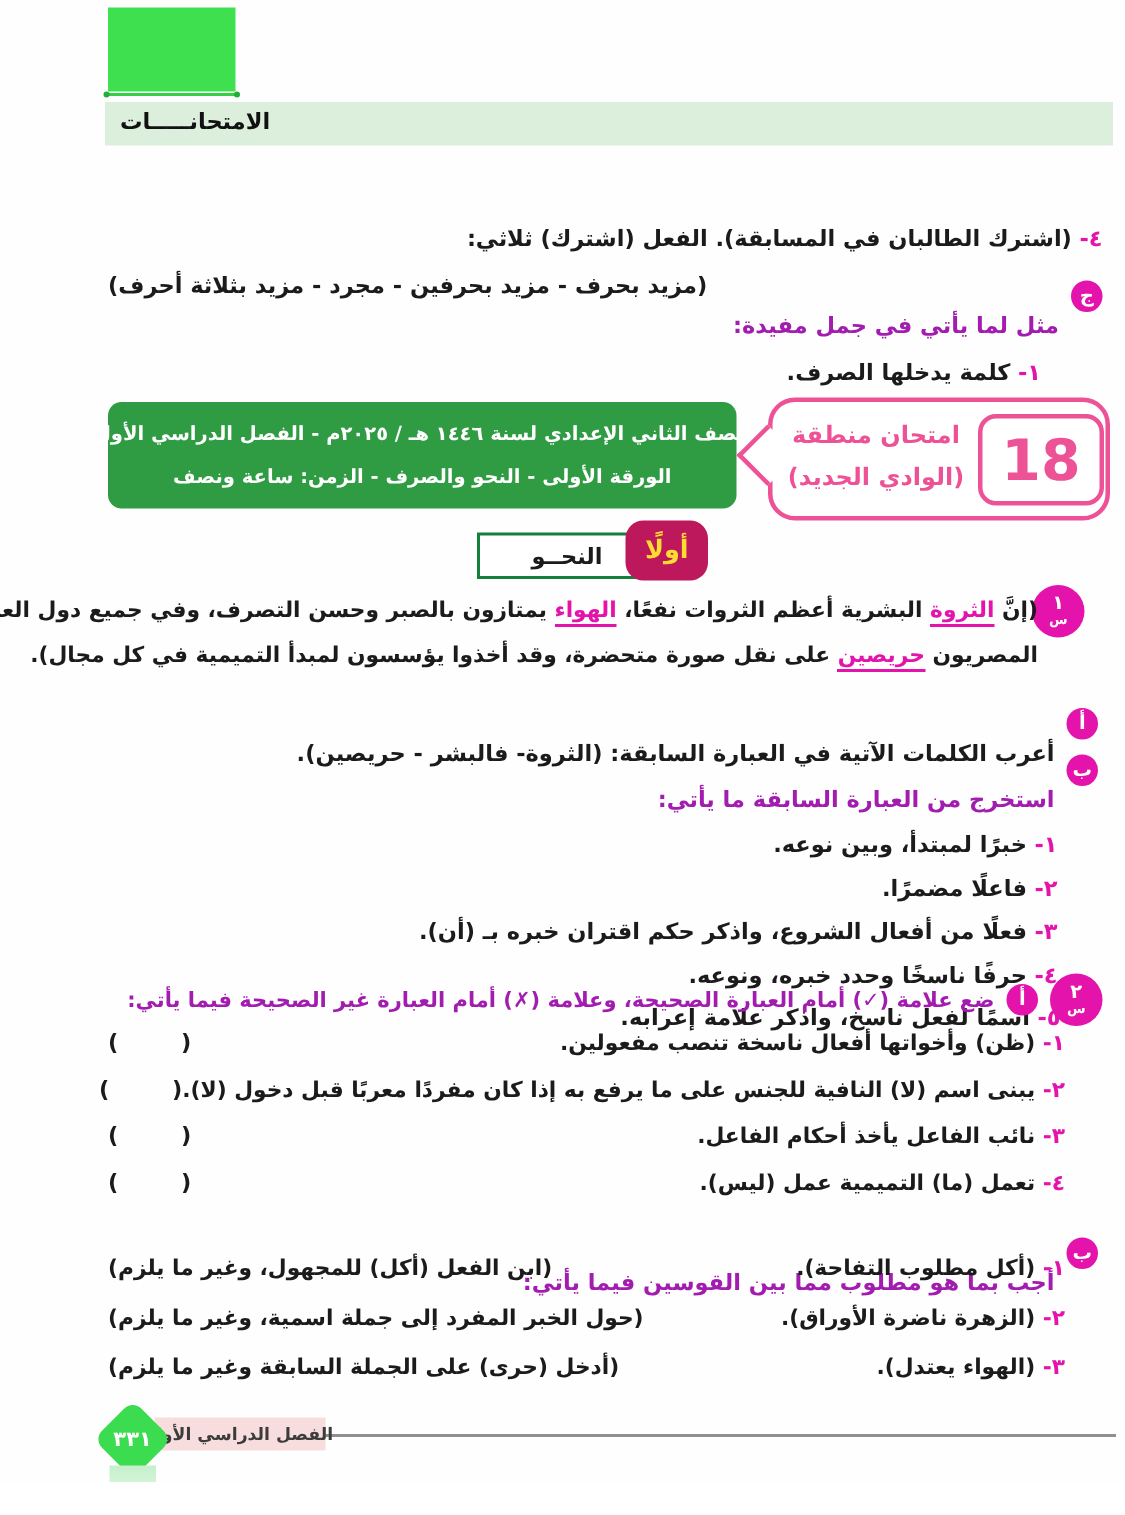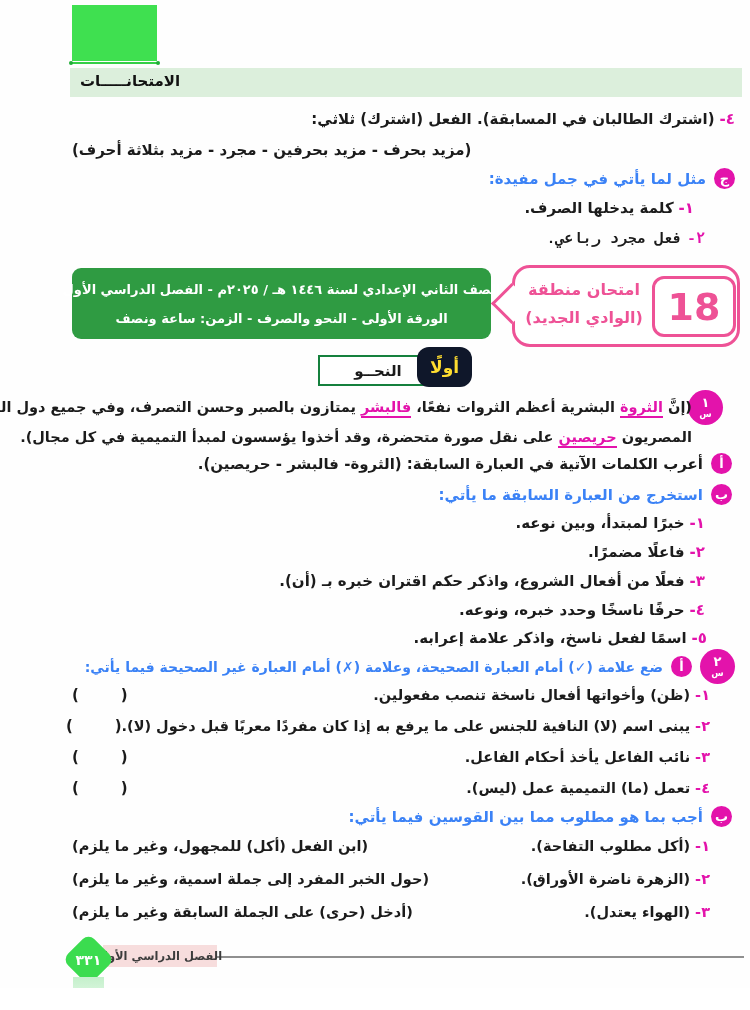--- a/index.html
+++ b/index.html
@@ -10,23 +10,23 @@
   .nowrap{white-space:nowrap;}
 
   
   .green-square{left:72px;top:5px;width:85px;height:56px;background:#3fe050;}
   .sq-line{left:70px;top:62px;width:88px;height:2px;background:#35cf47;}
   .sq-dot{width:4px;height:4px;border-radius:50%;background:#1fae36;top:61px;}
   .header-bar{left:70px;top:68px;width:672px;height:29px;background:#dcefdc;}
   .header-bar span{position:absolute;left:10px;top:4px;font-size:15px;color:#111;}
 
   
-  .line{font-size:15px;}
+  .line{font-size:15px;margin-top:40px;}
   .num{color:#e313ab;margin-left:5px;}
-  .pink{color:#3b82f6;}
+  .pink{color:#a21caf;}
   .iconrow{display:flex;direction:rtl;align-items:center;gap:8px;}
   .subicon{width:21px;height:21px;border-radius:50%;background:#e313ab;color:#fff;
            font-size:13px;display:flex;align-items:center;justify-content:center;flex:0 0 auto;line-height:1;}
   .qicon{width:35px;height:35px;border-radius:50%;background:#e313ab;color:#fff;
          display:flex;flex-direction:column;align-items:center;justify-content:center;line-height:1;flex:0 0 auto;}
   .qicon .n{font-size:13px;}
   .qicon .s{font-size:9px;margin-top:1px;}
   .hl{color:#e313ab;border-bottom:2px solid #e313ab;padding-bottom:1px;}
 
   
@@ -39,21 +39,21 @@
   .badge-notch{left:497px;top:289px;width:26px;height:26px;background:#fff;
                border-left:3px solid #ee5296;border-bottom:3px solid #ee5296;transform:rotate(45deg);}
   .badge-18{left:652px;top:276px;width:78px;height:55px;background:#fff;border:3px solid #ee5296;border-radius:12px;
             display:flex;align-items:center;justify-content:center;color:#ee5296;font-size:38px;}
   .badge-title{left:516px;top:276px;width:136px;text-align:center;direction:rtl;color:#ee5296;
                font-size:16px;line-height:28px;white-space:nowrap;}
 
   
   .sec-box{left:318px;top:355px;width:116px;height:27px;background:#fff;border:2px solid #15803d;
            display:flex;align-items:center;justify-content:center;font-size:15px;}
-  .sec-badge{left:417px;top:347px;width:55px;height:40px;background:#0f172a;border-radius:12px;
+  .sec-badge{left:417px;top:347px;width:55px;height:40px;background:#be185d;border-radius:12px;
              display:flex;align-items:center;justify-content:center;color:#ffdd30;font-size:17px;}
 
   
   .passage{right:58px;left:60px;top:392px;direction:rtl;text-align:right;font-size:14.5px;line-height:30px;white-space:nowrap;}
 
   
   .split-row{left:72px;right:40px;display:flex;direction:rtl;justify-content:space-between;align-items:baseline;font-size:14.5px;white-space:nowrap;}
   .slot{white-space:pre;font-size:15px;color:#1b1b1b;}
 
   
@@ -109,21 +109,21 @@
   </div>
 
   <div class="abs sec-box">النحــو</div>
   <div class="abs sec-badge">أولًا</div>
 
   <div class="abs qicon" style="left:688px;top:390px;">
     <span class="n">١</span>
     <span class="s">س</span>
   </div>
   <div class="abs passage">
-    <div><span>(إنَّ </span><span class="hl">الثروة</span><span> البشرية أعظم الثروات نفعًا، </span><span class="hl">فالبشر</span><span> يمتازون بالصبر وحسن التصرف، وفي جميع دول العالم يظل</span></div>
+    <div><span>(إنَّ </span><span class="hl">الثروة</span><span> البشرية أعظم الثروات نفعًا، </span><span class="hl">الهواء</span><span> يمتازون بالصبر وحسن التصرف، وفي جميع دول العالم يظل</span></div>
     <div><span>المصريون </span><span class="hl">حريصين</span><span> على نقل صورة متحضرة، وقد أخذوا يؤسسون لمبدأ التميمية في كل مجال).</span></div>
   </div>
 
   <div class="abs iconrow" style="top:453px;right:18px;">
     <span class="subicon">أ</span>
     <span class="line nowrap">أعرب الكلمات الآتية في العبارة السابقة: (الثروة- فالبشر - حريصين).</span>
   </div>
   <div class="abs iconrow" style="top:484px;right:18px;">
     <span class="subicon">ب</span>
     <span class="line pink nowrap">استخرج من العبارة السابقة ما يأتي:</span>

